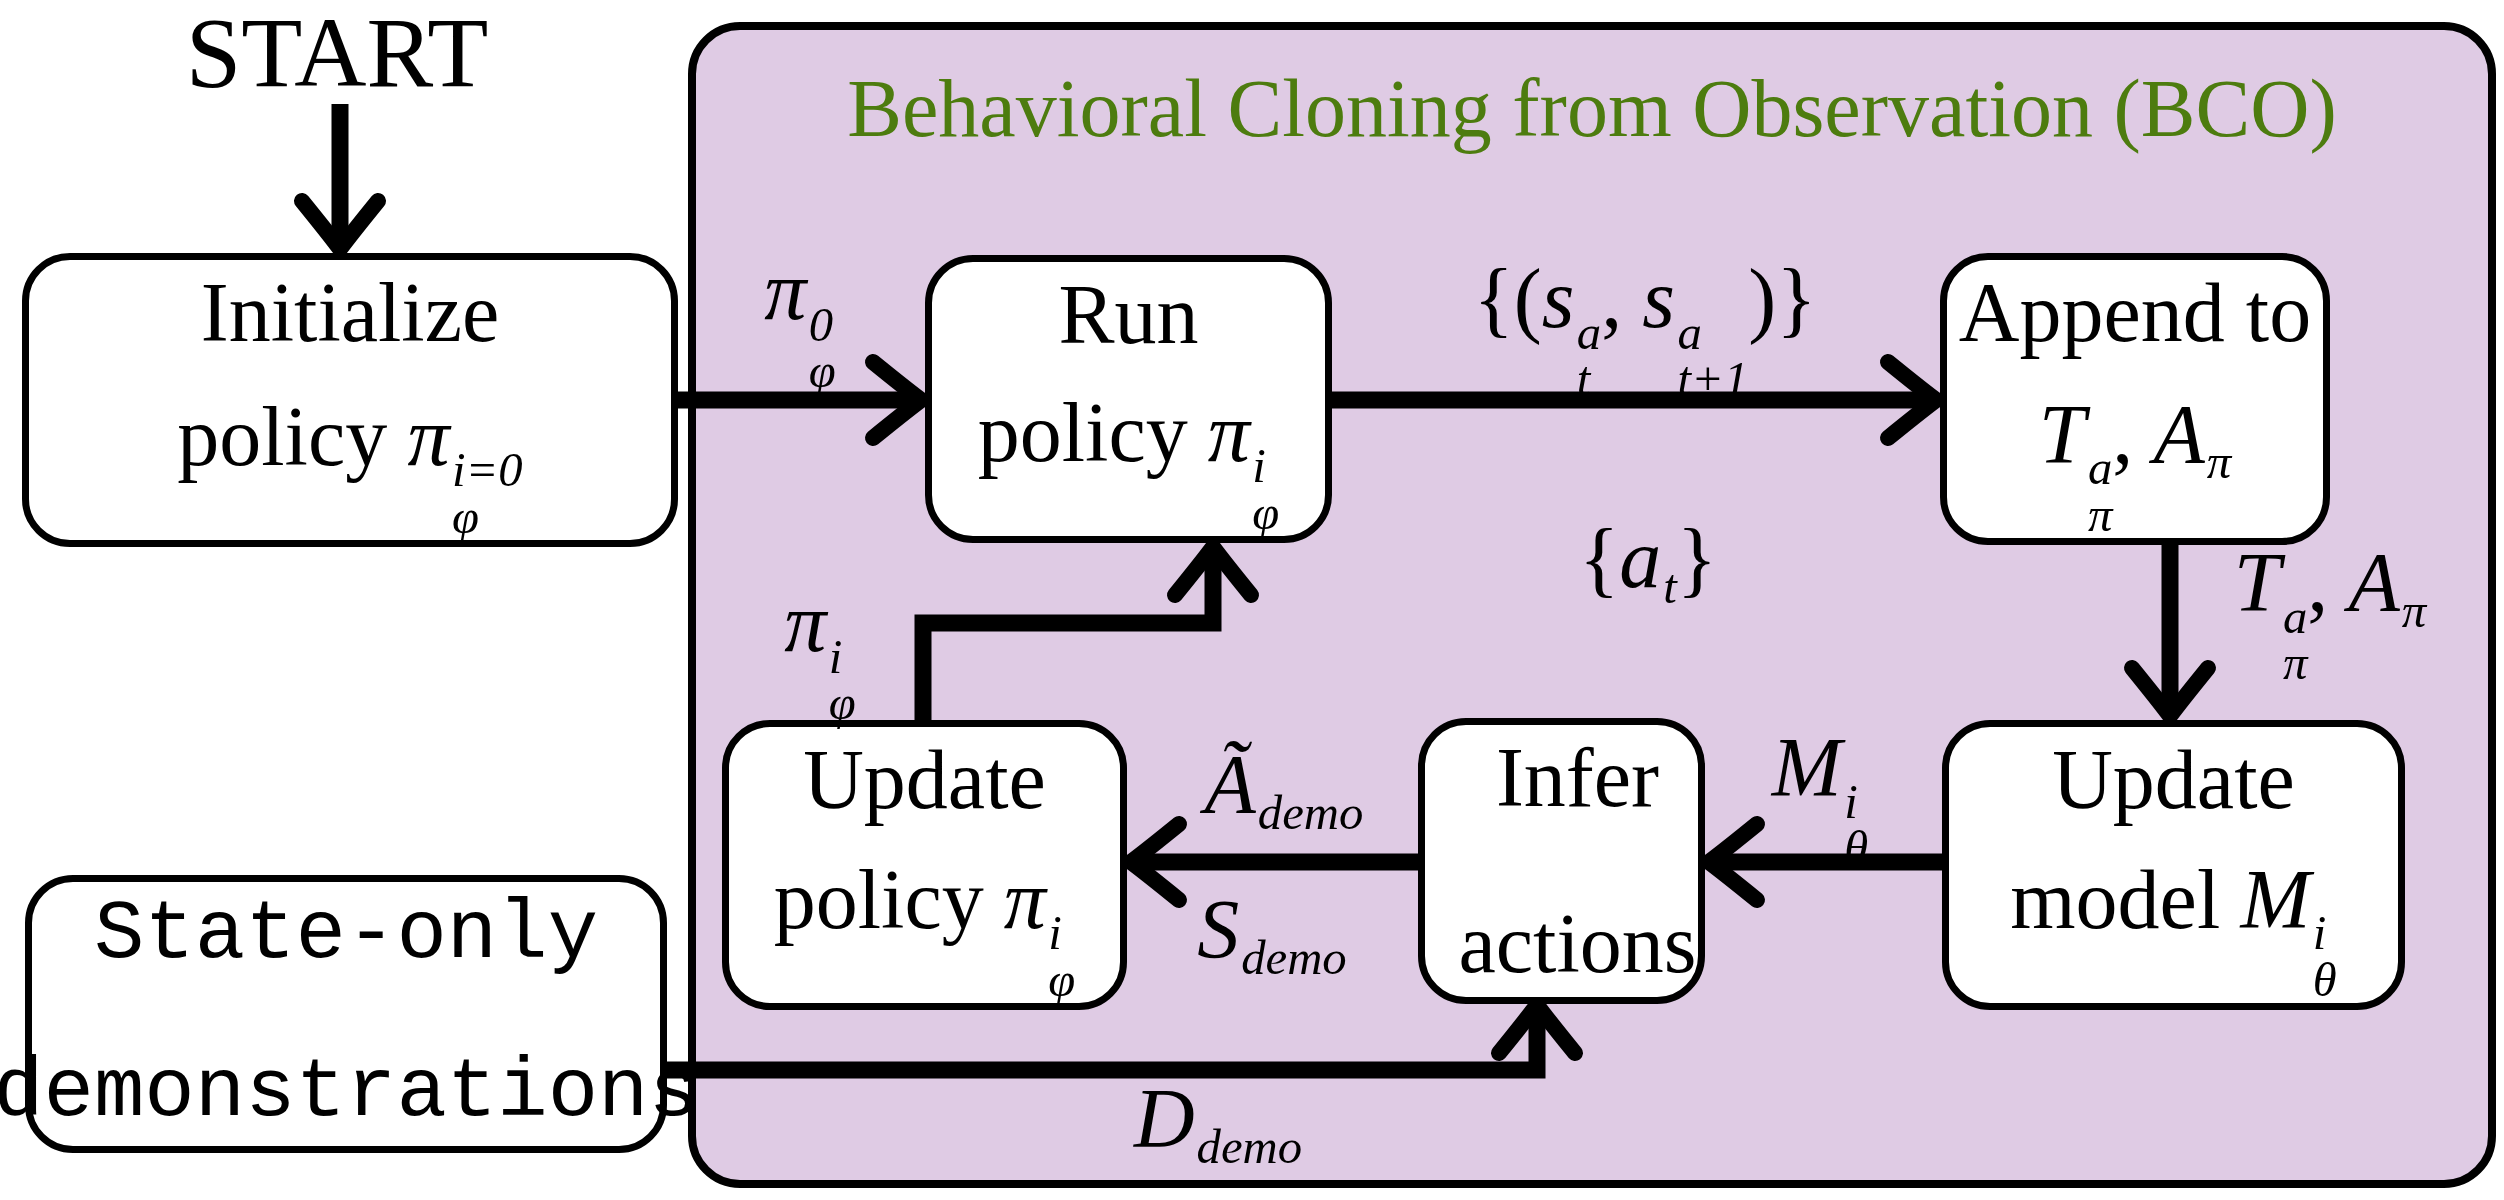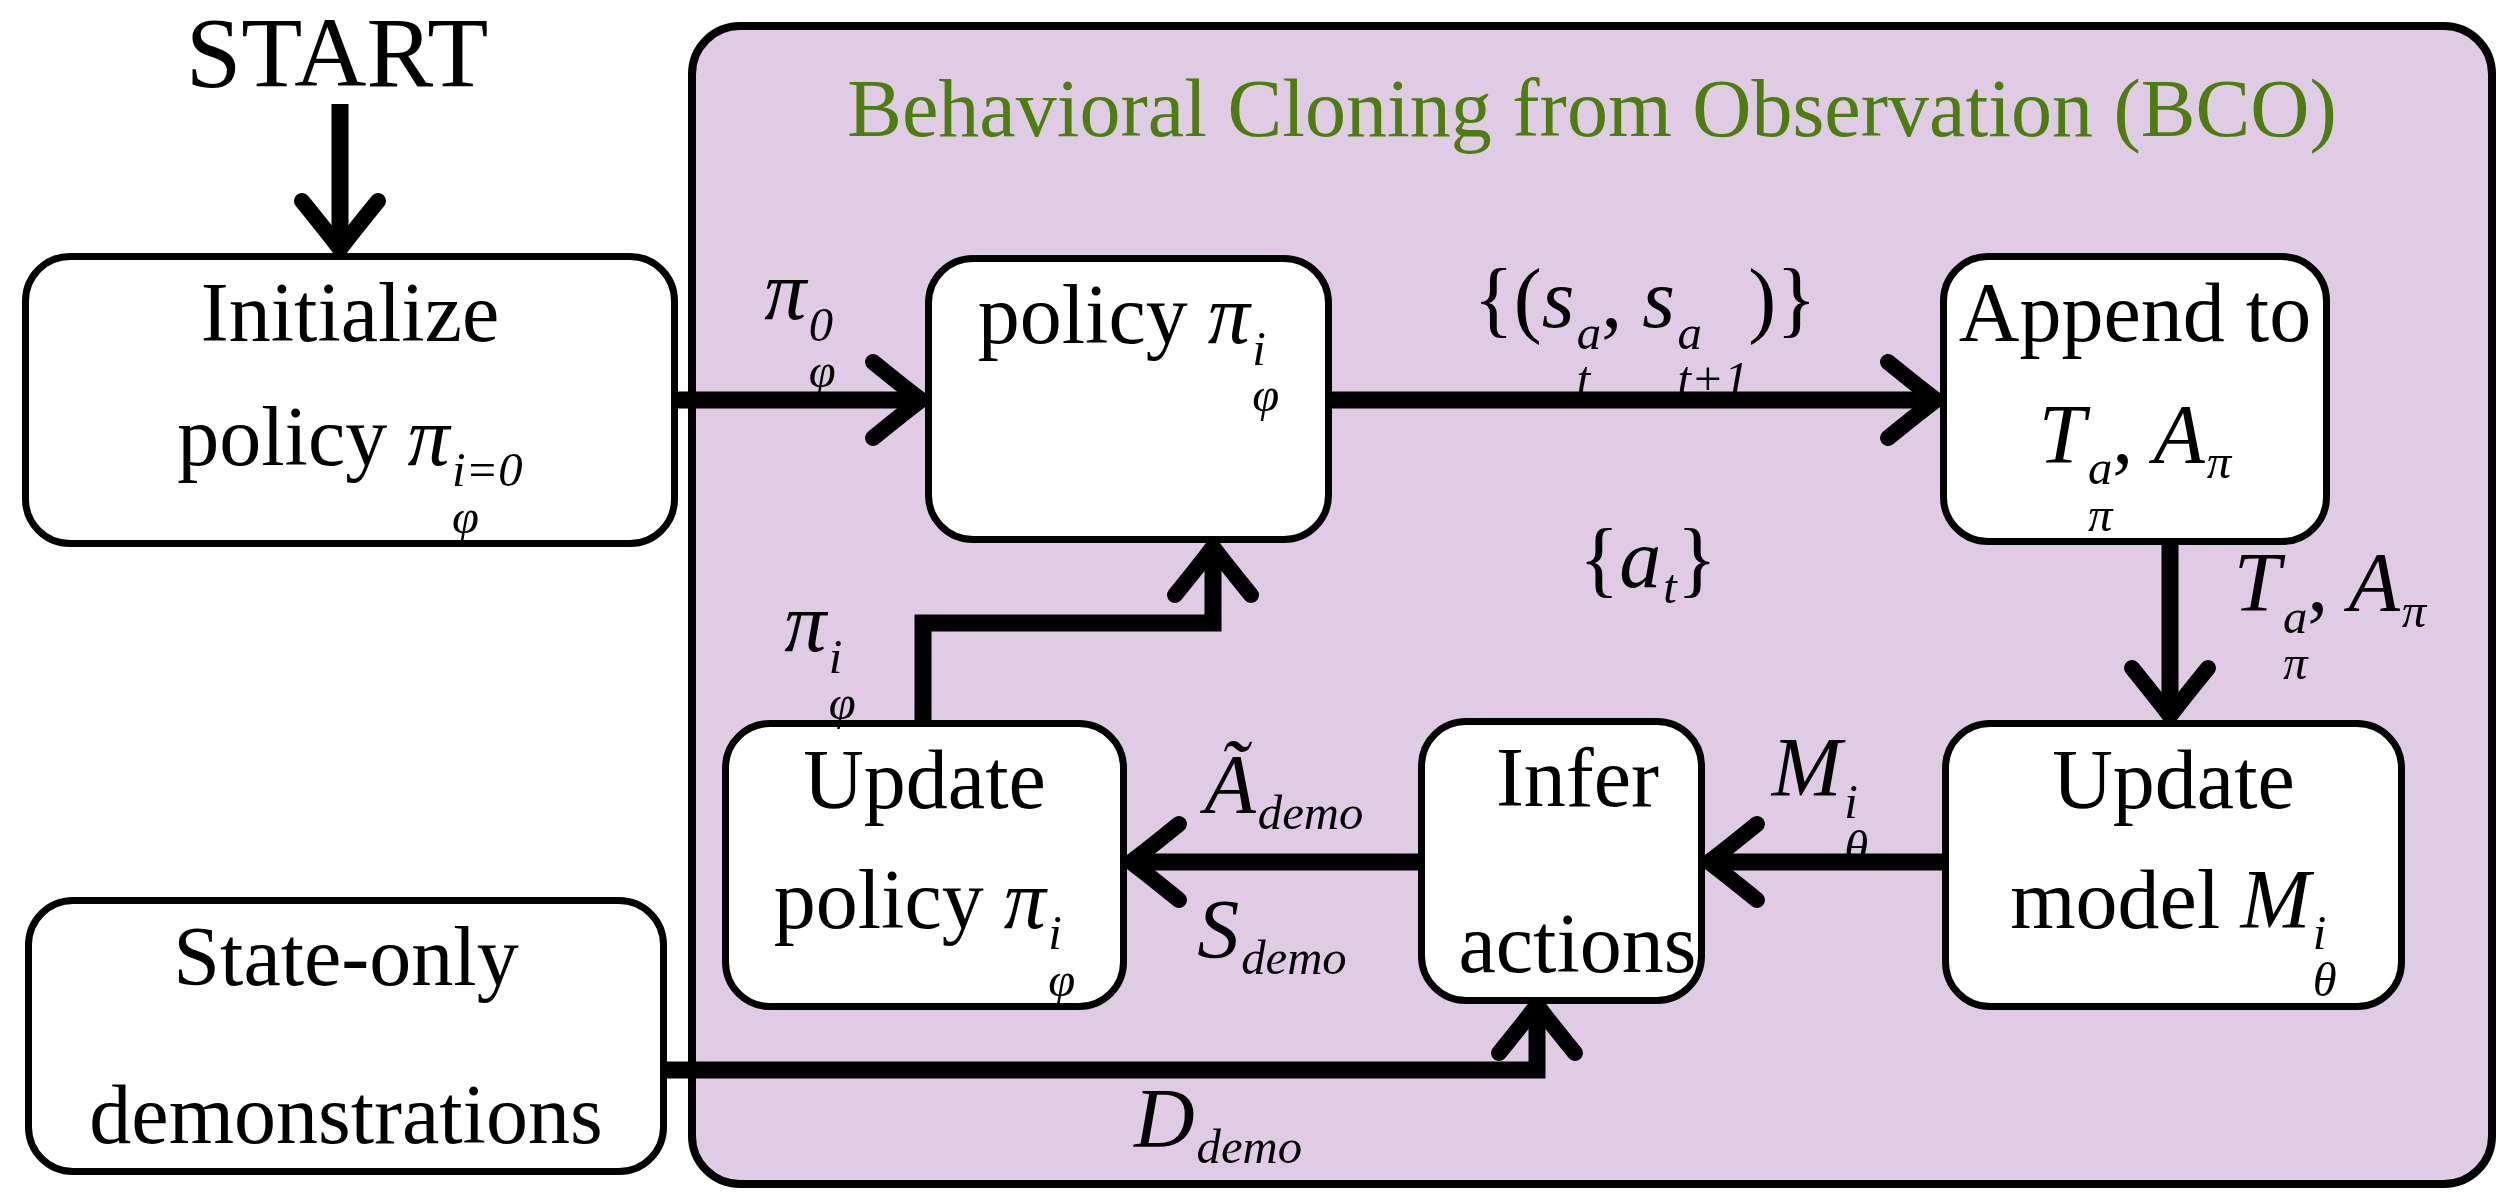--- a/index.html
+++ b/index.html
@@ -45,21 +45,21 @@
     text-align:center;
     font-size:84px;line-height:1.26;
     white-space:nowrap;
   }
   .node-initialize{left:22px;  top:253px; width:656px;height:294px;}
   .node-run       {left:925px; top:255px; width:407px;height:288px;}
   .node-append    {left:1940px;top:253px; width:390px;height:292px;}
   .node-update-model{left:1942px;top:720px;width:463px;height:290px;}
   .node-infer     {left:1418px;top:718px; width:287px;height:286px;padding-left:32px;}
   .node-update-policy{left:722px;top:720px;width:405px;height:290px;}
-  .node-state-only{left:25px;  top:897px; width:642px;height:278px;}
+  .node-state-only{left:25px;  top:875px; width:642px;height:278px;font-family:Liberation Mono, monospace;}
   
   .start-label{
     position:absolute;left:337px;top:52px;
     transform:translate(-50%,-50%);
     font-size:100px;white-space:nowrap;
   }
   
   .lbl{
     position:absolute;
     transform:translate(-50%,-50%);
@@ -119,20 +119,21 @@
     <div>Initialize</div>
     <div>
       <span class="rm word">policy</span><span class="math"><span>π</span><span class="mstack">
             <span class="ms-sup">i=0</span>
             <span class="ms-sub">φ</span>
           </span></span>
     </div>
   </div>
 
   <div class="node node-run">
+    <div>Run</div>
     <div>
       <span class="rm word">policy</span><span class="math"><span>π</span><span class="mstack">
             <span class="ms-sup">i</span>
             <span class="ms-sub">φ</span>
           </span></span>
     </div>
   </div>
 
   <div class="node node-append">
     <div>Append to</div>

